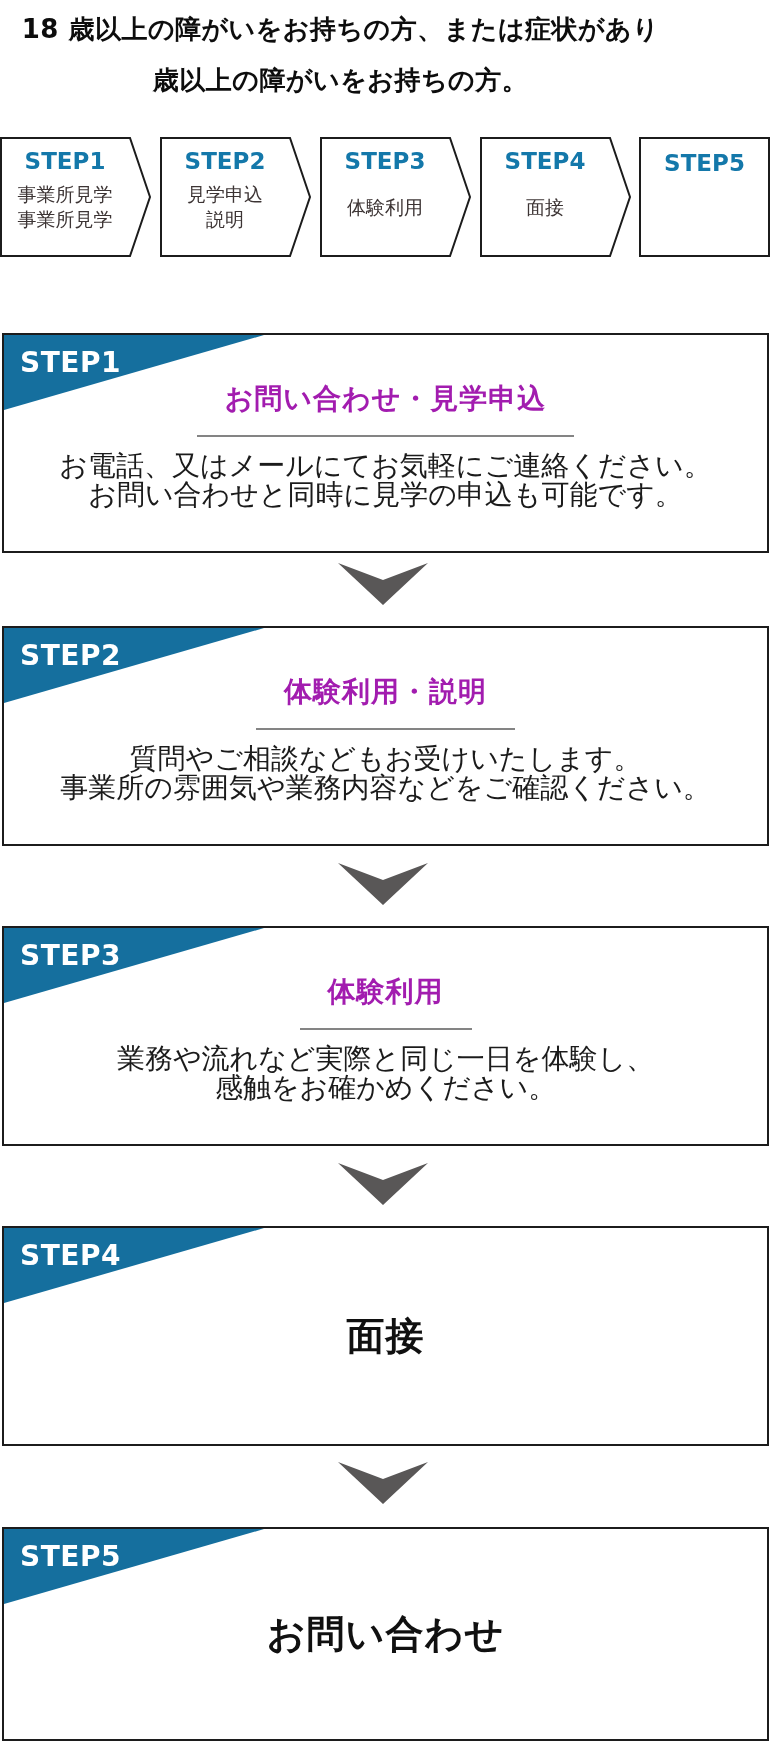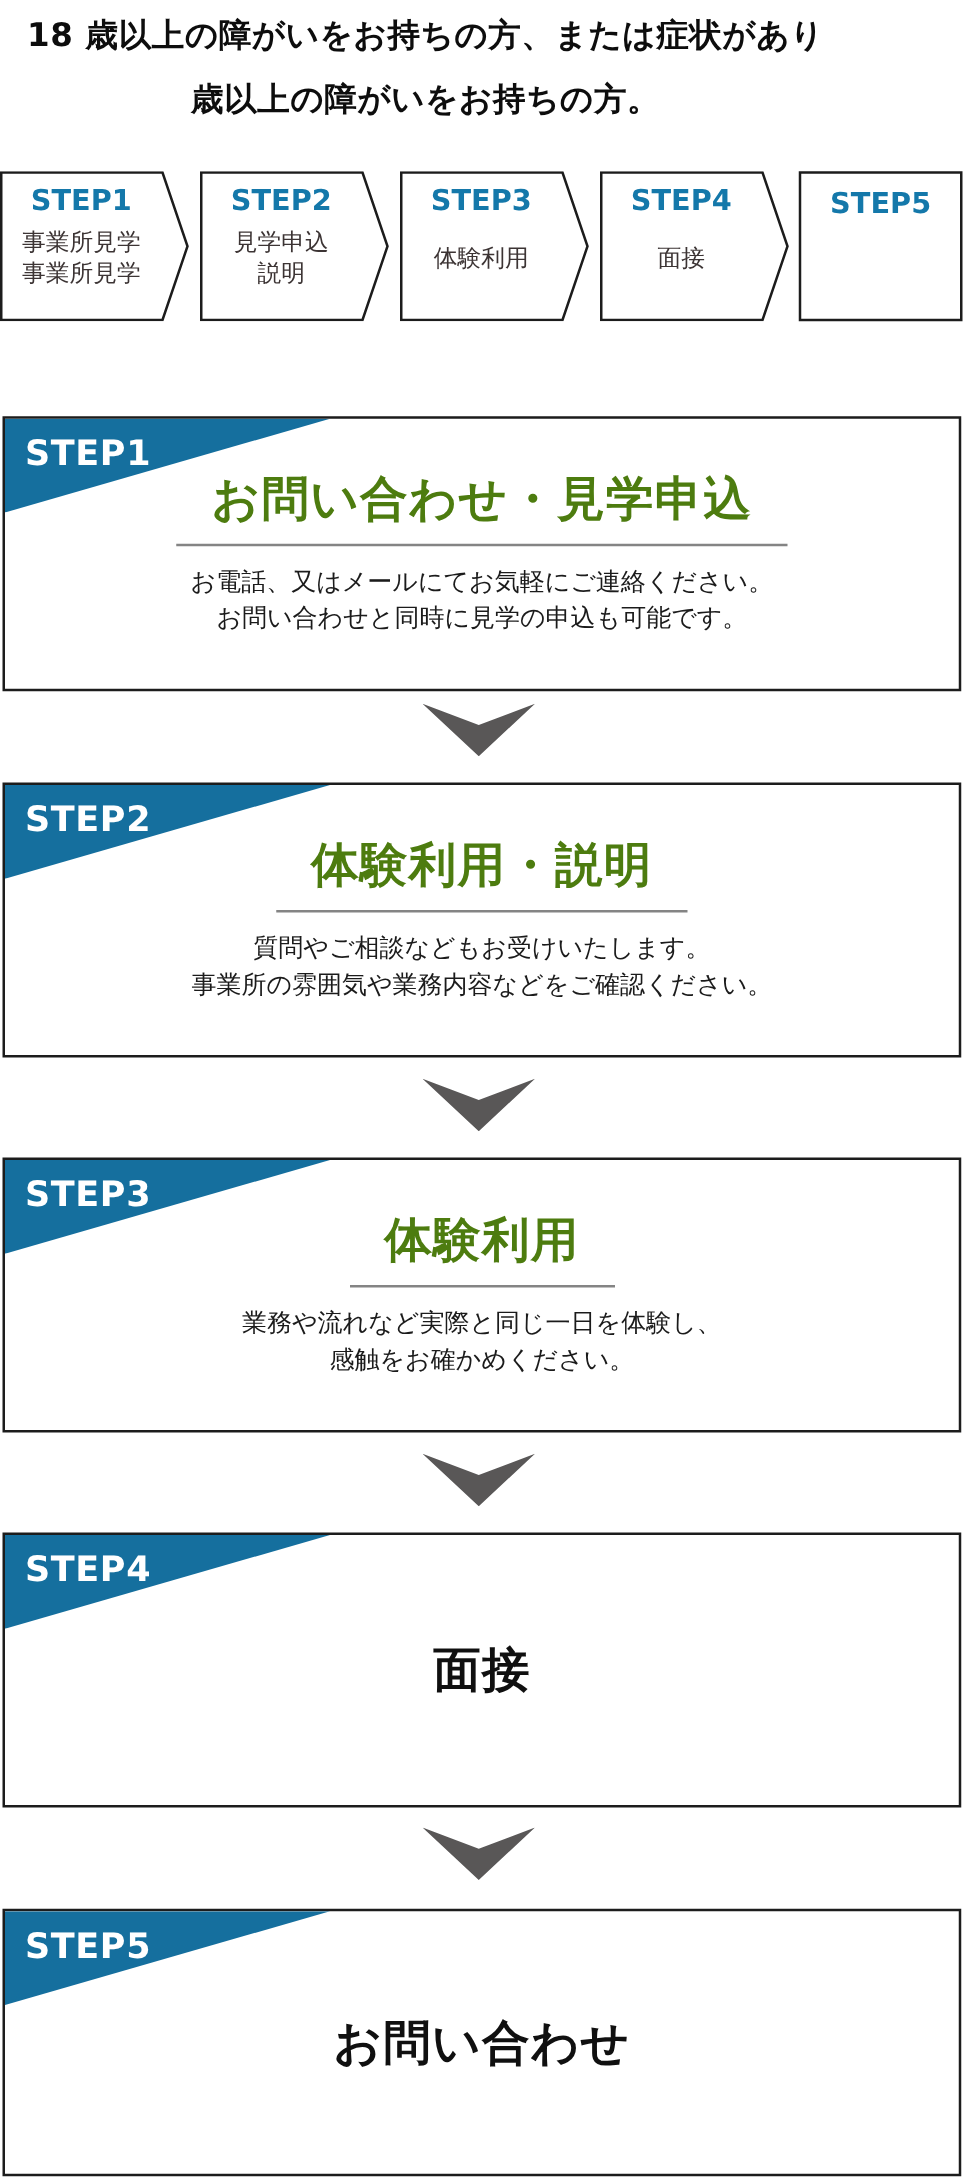--- a/index.html
+++ b/index.html
@@ -53,27 +53,27 @@
     background:#ffffff;border:2px solid var(--border-dark);
   }
   .ribbon{position:absolute;top:0;left:0;}
   .ribbon polygon{fill:var(--ribbon-blue);}
   .ribbon-label{
     position:absolute;top:11px;left:16px;color:#ffffff;
     font-size:28px;font-weight:bold;letter-spacing:0.5px;
   }
   .card-head{position:absolute;top:42px;left:0;right:0;text-align:center;}
   .card-title{
-    display:inline-block;font-size:38px;font-weight:bold;line-height:44px;
-    color:#4d7c0f;padding:0 28px 14px;letter-spacing:1px;
+    display:inline-block;font-size:28px;font-weight:bold;line-height:44px;
+    color:#a21caf;padding:0 28px 14px;letter-spacing:1px;
     border-bottom:2px solid var(--underline-gray);
   }
   .card-body{
     position:absolute;top:116px;left:0;right:0;text-align:center;
-    font-size:20px;line-height:29px;color:#1b1b1b;font-weight:500;
+    font-size:28px;line-height:29px;color:#1b1b1b;font-weight:500;
   }
   .card-center{
     position:absolute;inset:0;display:flex;align-items:center;justify-content:center;
     font-size:38px;font-weight:bold;color:#101010;letter-spacing:1px;
   }
   
   .down-arrow{position:absolute;left:338px;width:90px;height:42px;}
   .down-arrow polygon{fill:var(--arrow-gray);}
 </style>
 </head>

